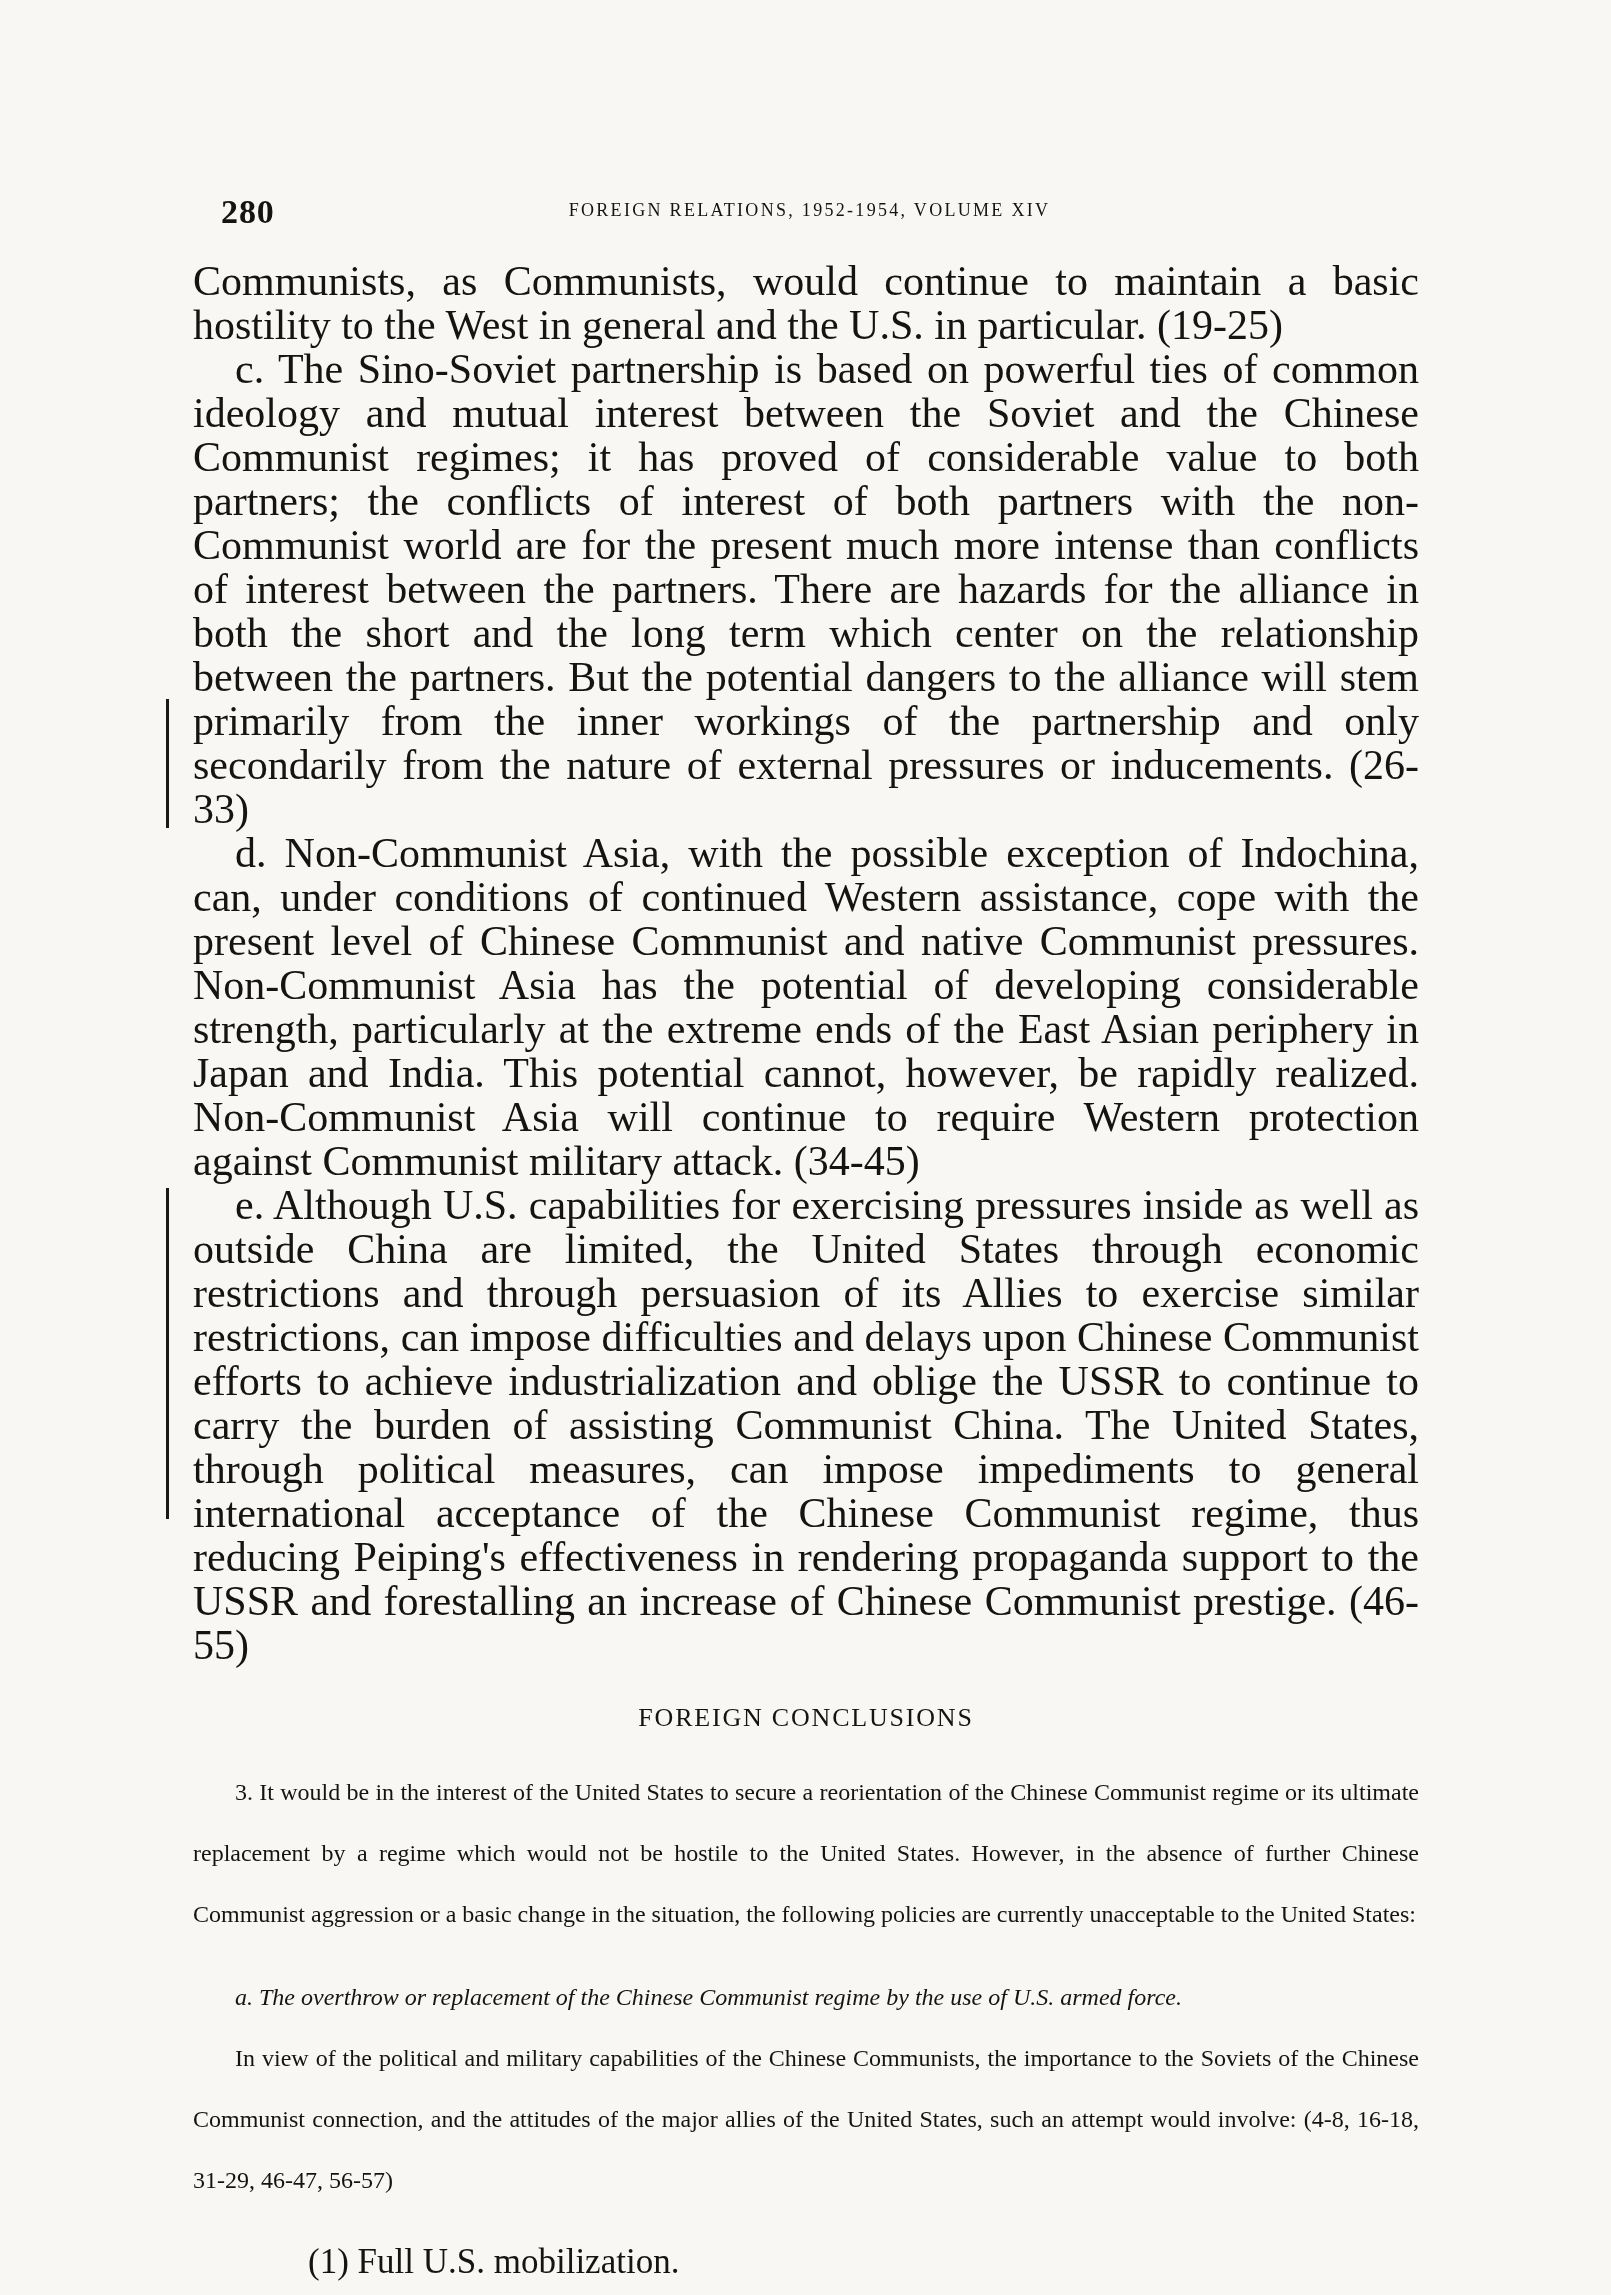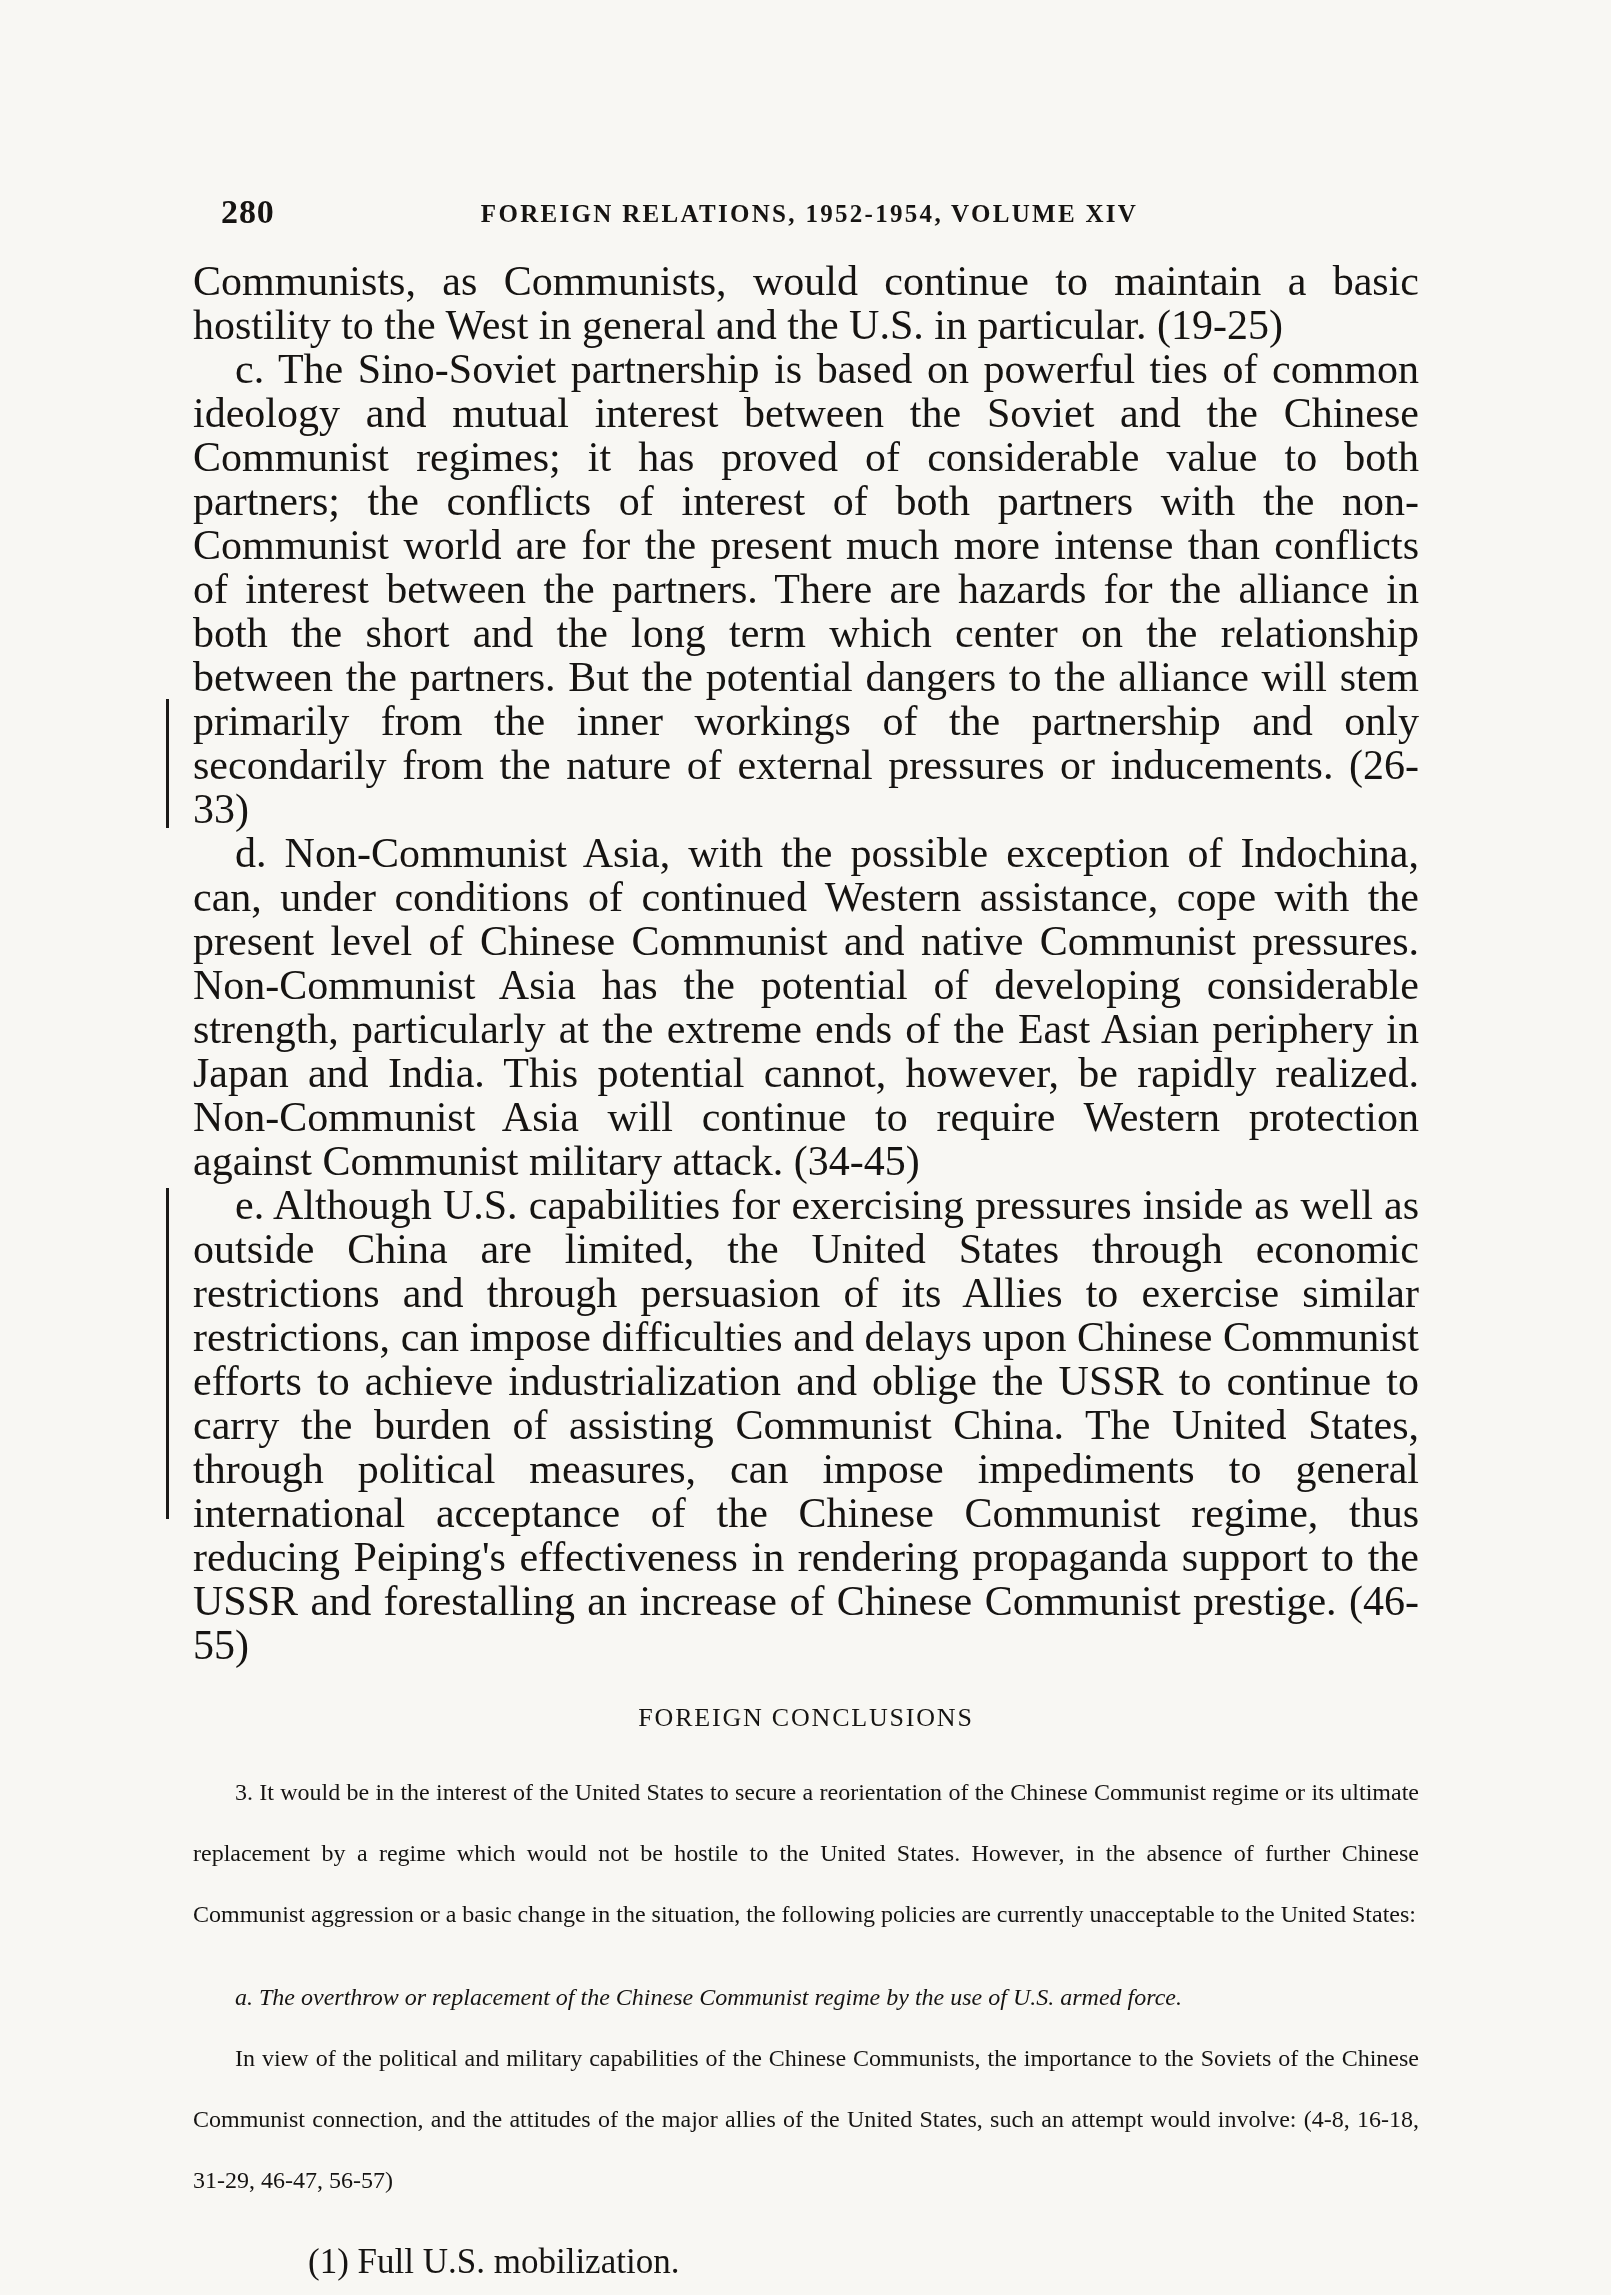--- a/index.html
+++ b/index.html
@@ -34,22 +34,22 @@
     font-weight: 700;
     letter-spacing: 0.9px;
     margin-left: 28px;
   }
   .head-title {
     position: absolute;
     left: 8px;
     right: 0;
     top: 7.3px;
     text-align: center;
-    font-size: 25px;
-    font-weight: 700;
+    font-size: 18px;
+    font-weight: 400;
     letter-spacing: 2.3px;
   }
   .content {
     position: absolute;
     top: 259px;
     left: 193px;
     width: 1226px;
   }
   p {
     margin: 0;

